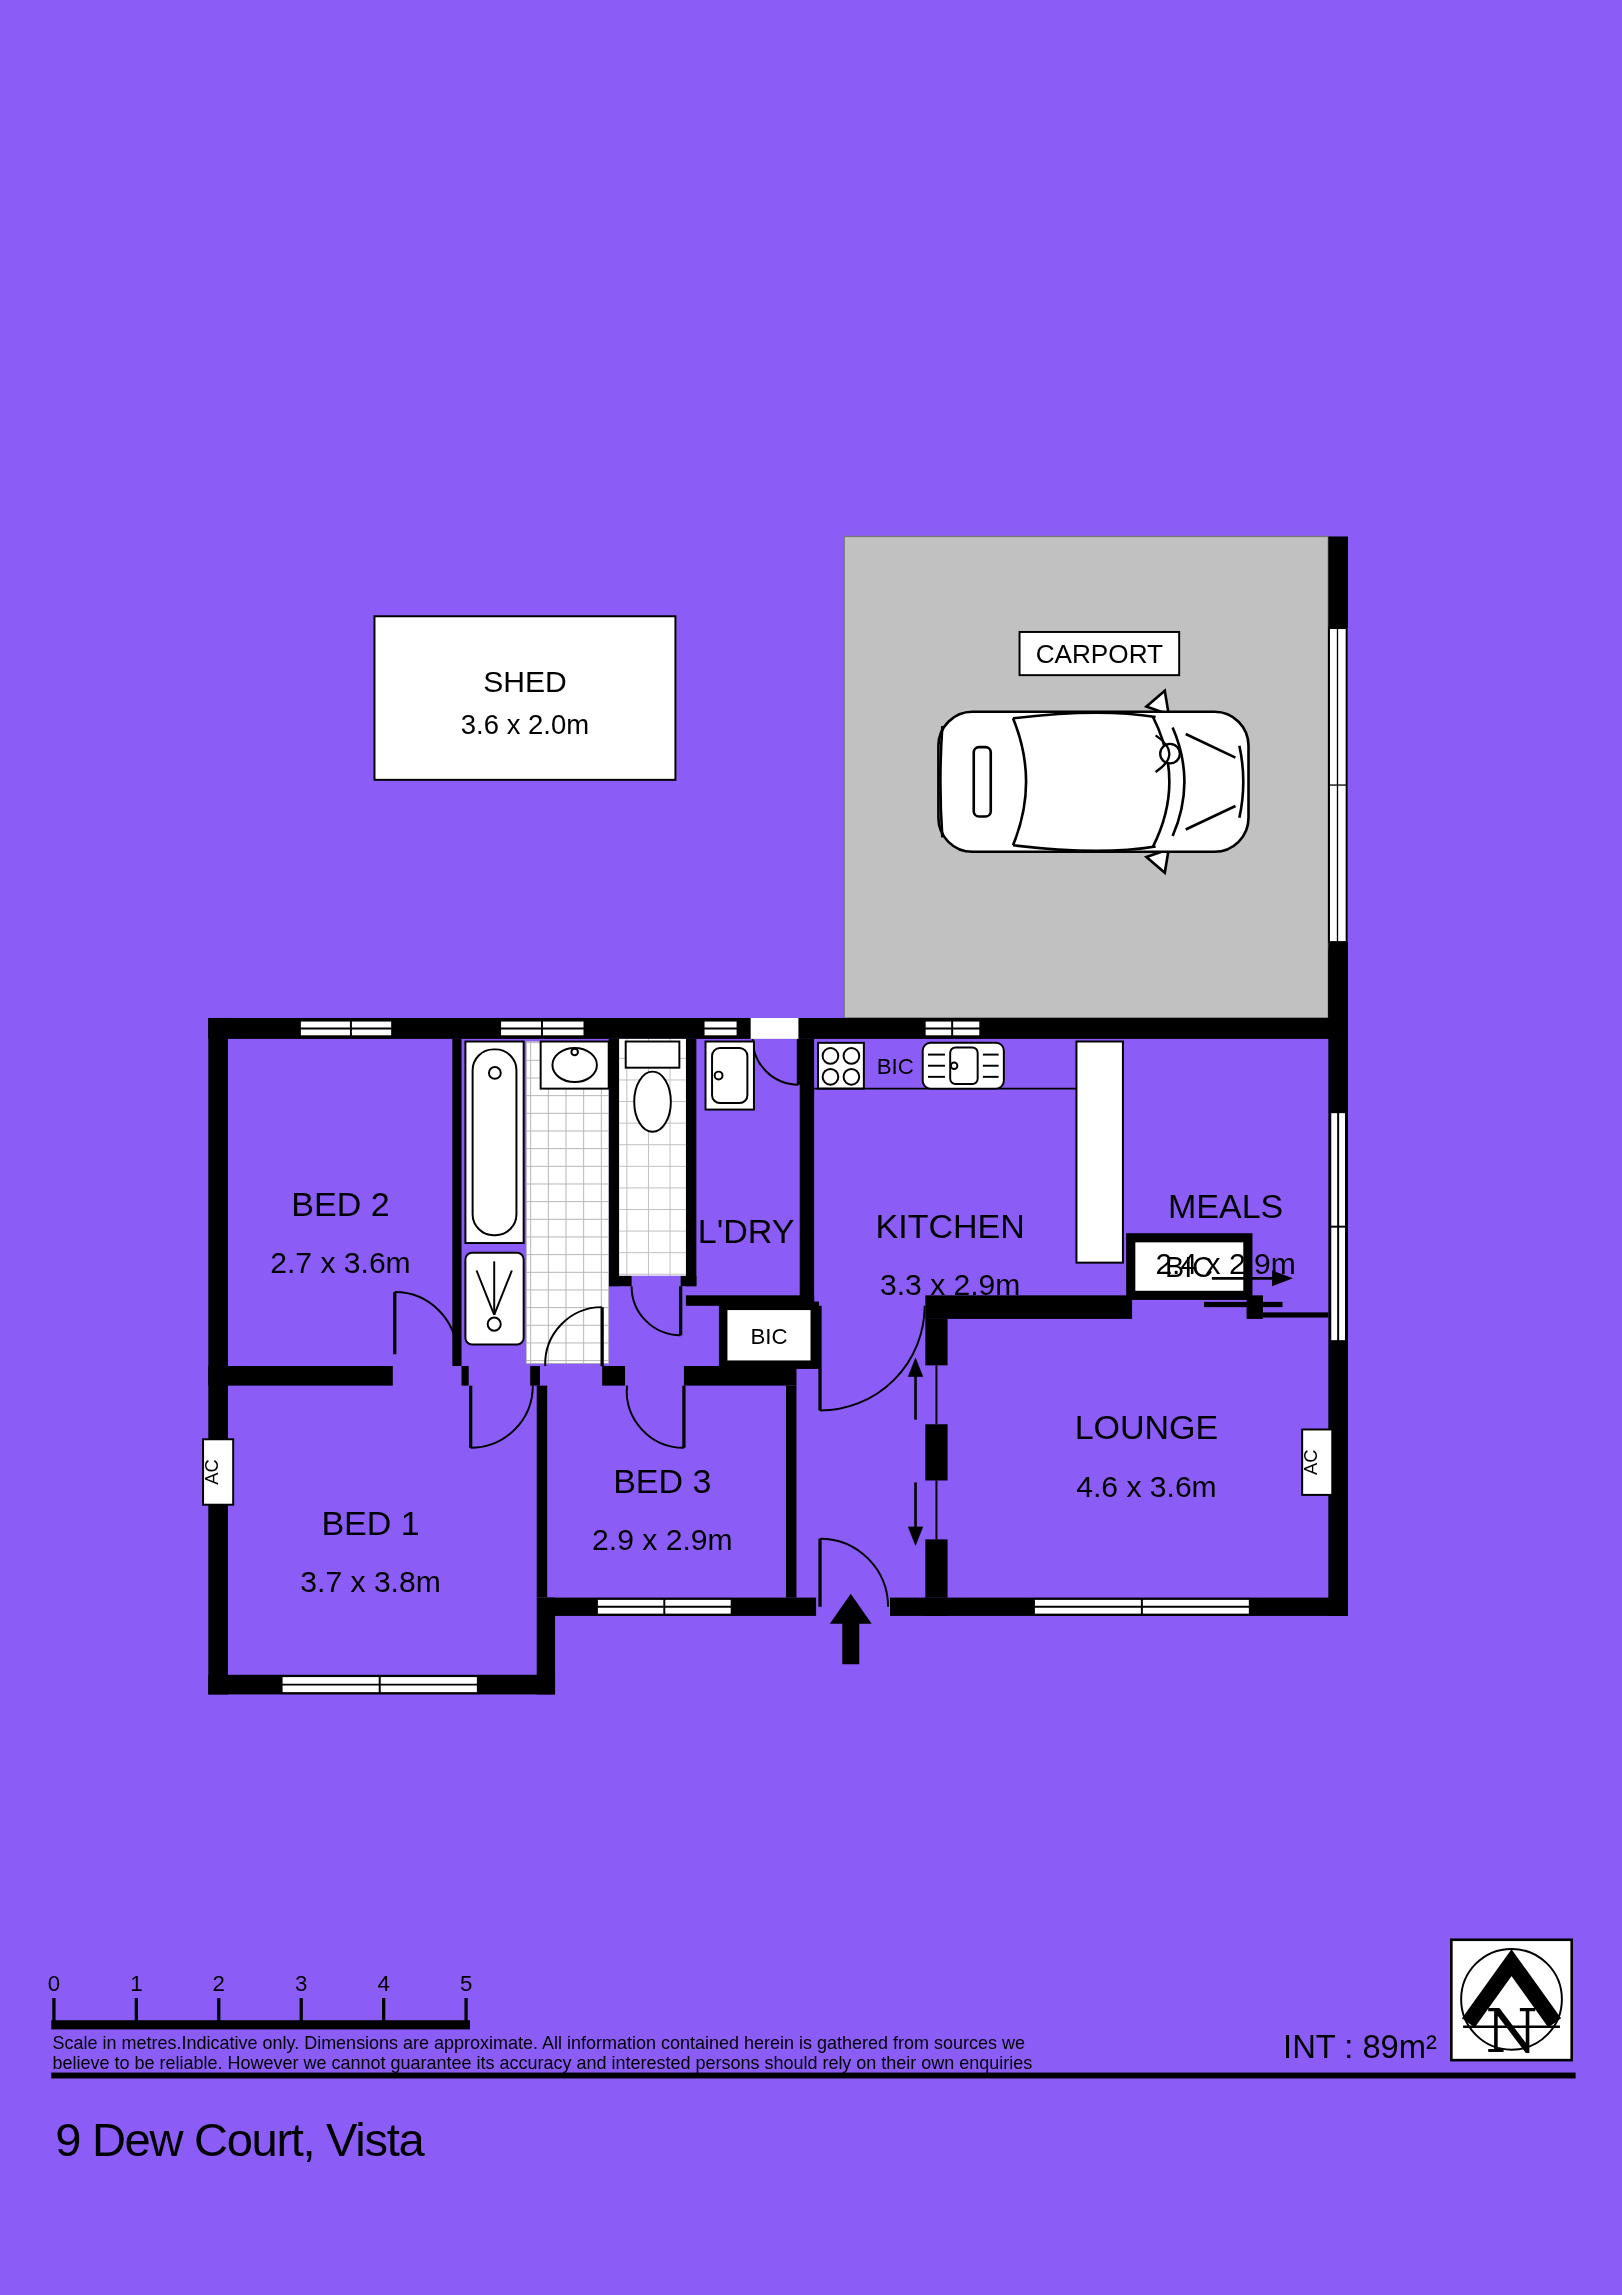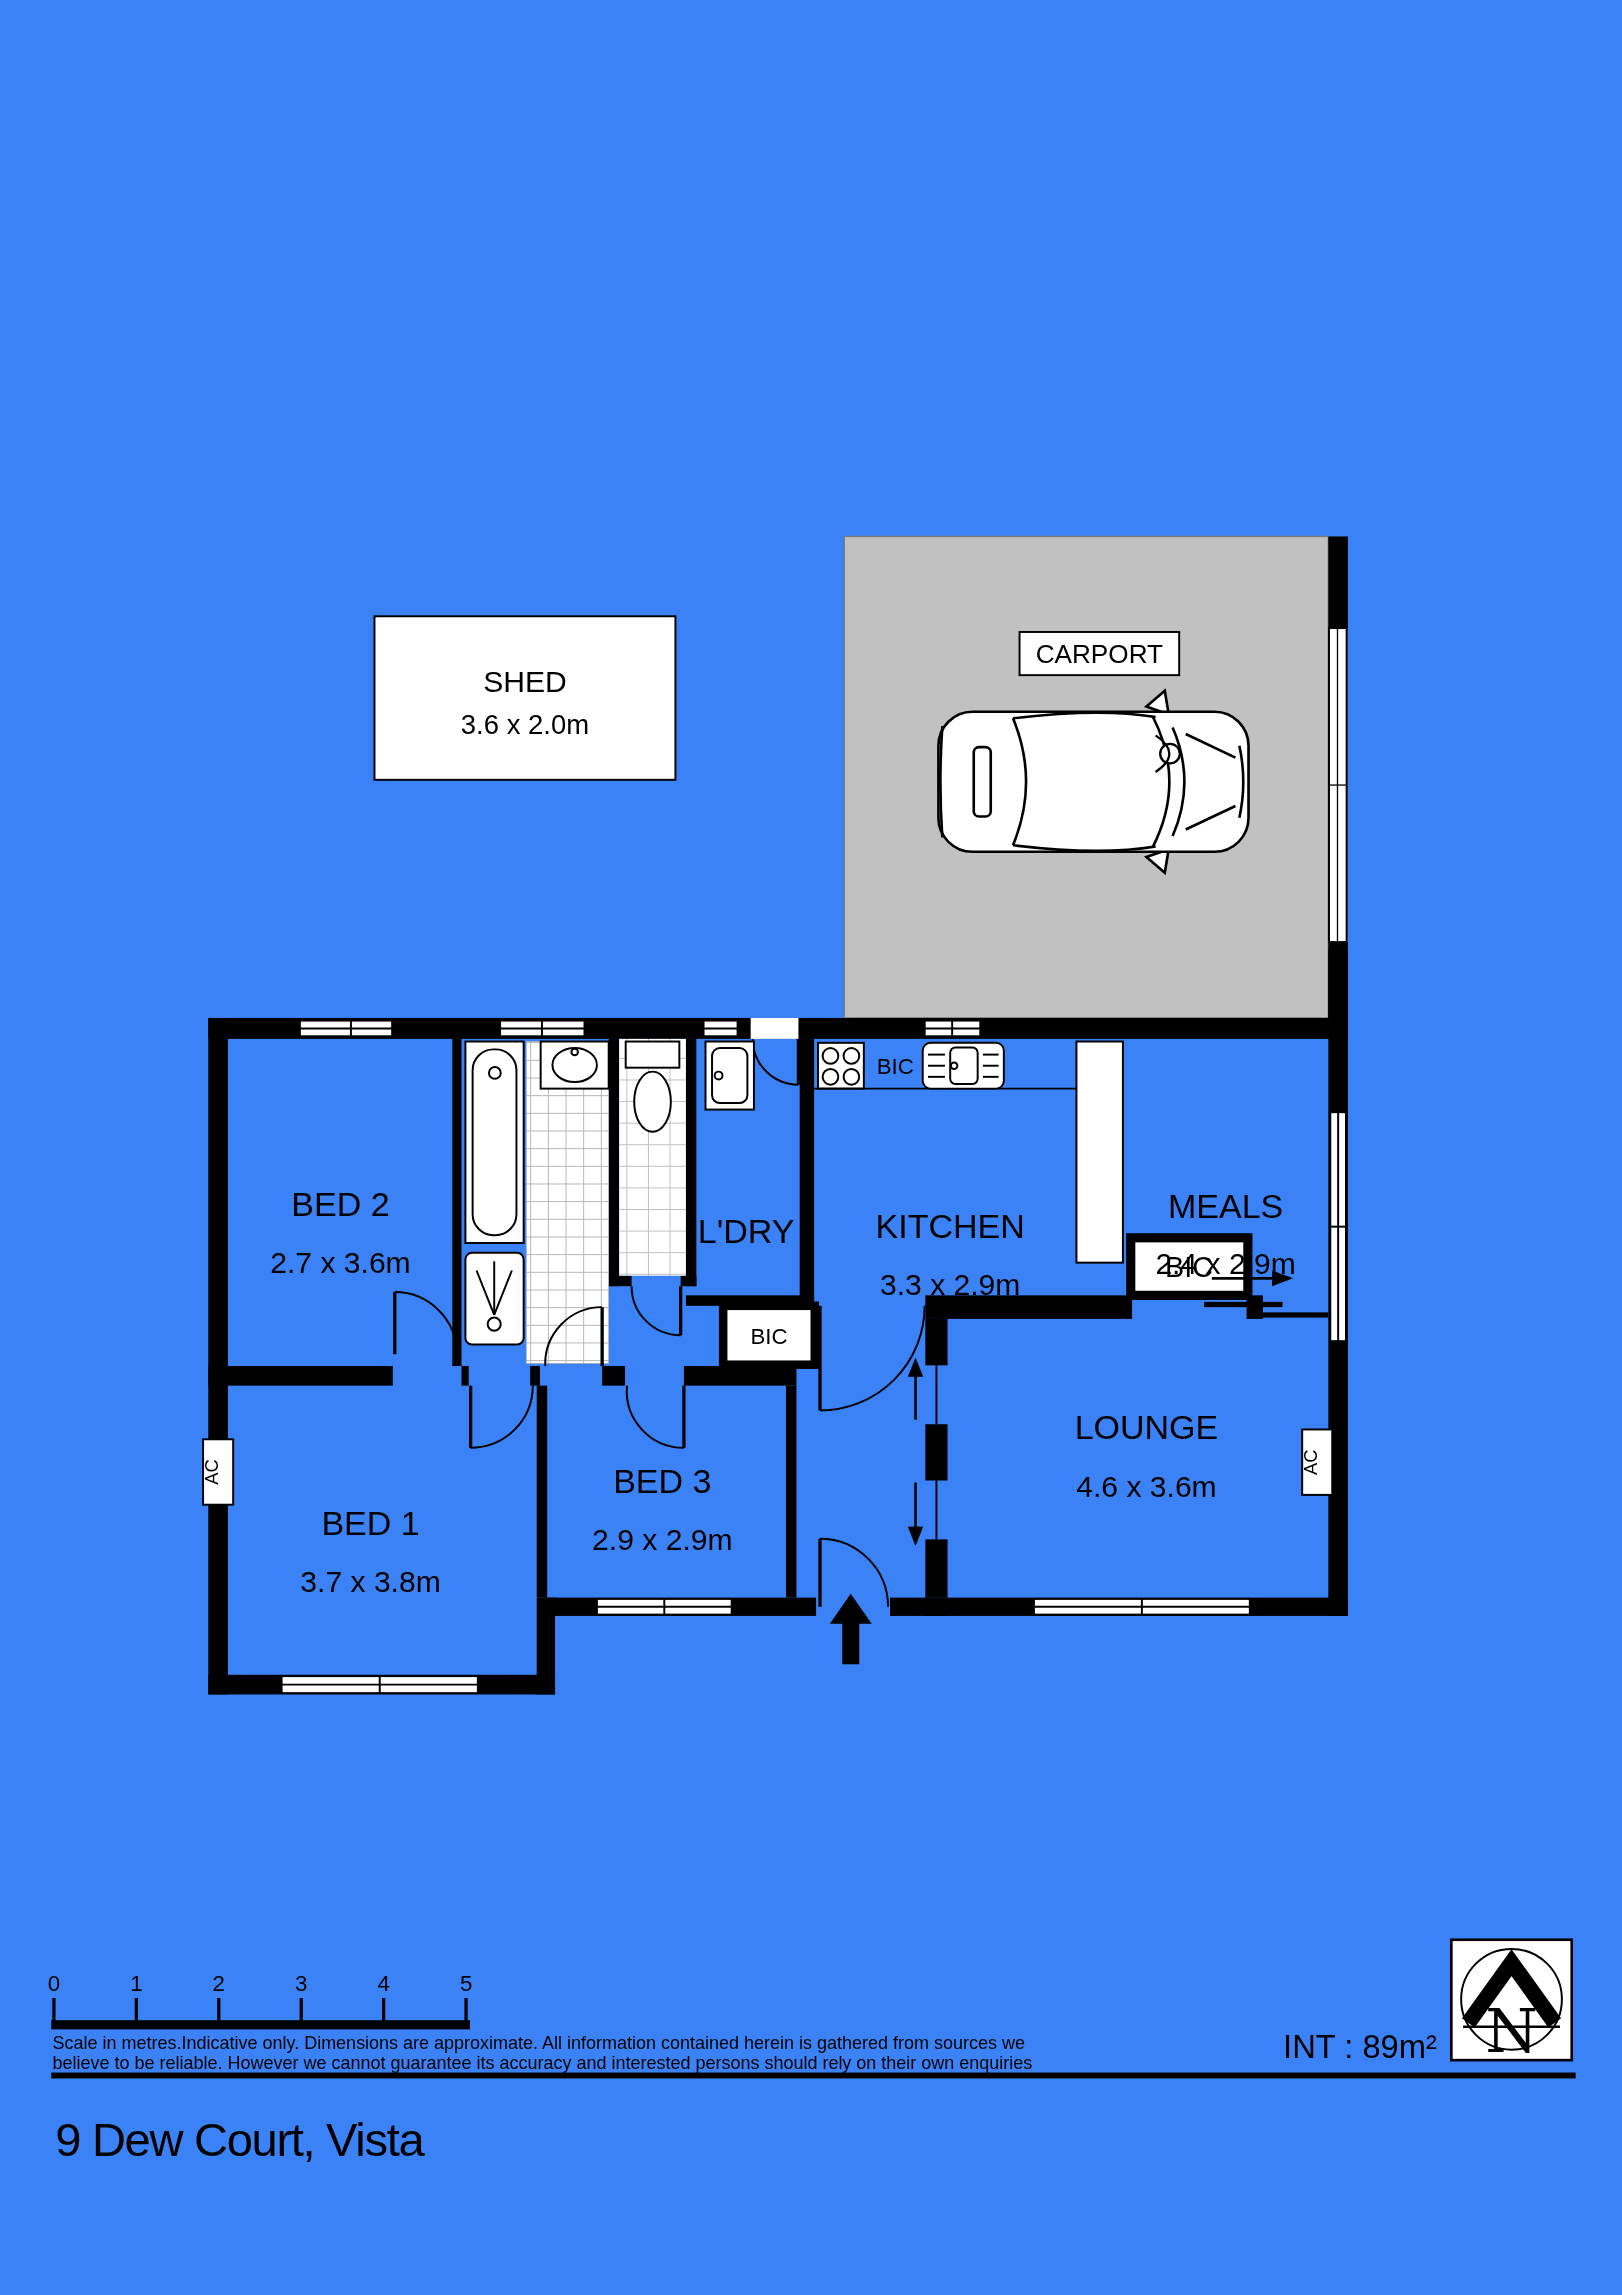--- a/index.html
+++ b/index.html
@@ -1,16 +1,16 @@
 <!DOCTYPE html>
 <html style="font-size:10.5px"><head>
 <meta charset="utf-8">
 <style>
   html,body{margin:0;padding:0;background:#fff;}
-  .page{position:relative;width:1623px;height:2295px;background:#3b82f6;overflow:hidden;
+  .page{position:relative;width:1623px;height:2295px;background:#8b5cf6;overflow:hidden;
         font-family:"Liberation Sans", sans-serif;}
   svg{position:absolute;left:0;top:0;}
   text{fill:#000;}
   .room-name{font-size:52px;}
   .room-dims{font-size:46px;}
   .small-lbl{font-size:34px;}
   .bic-lbl{font-size:44px;}
   .carport-lbl{font-size:40px;}
   .shed-lbl{font-size:46px;}
   .shed-dims{font-size:42px;}

